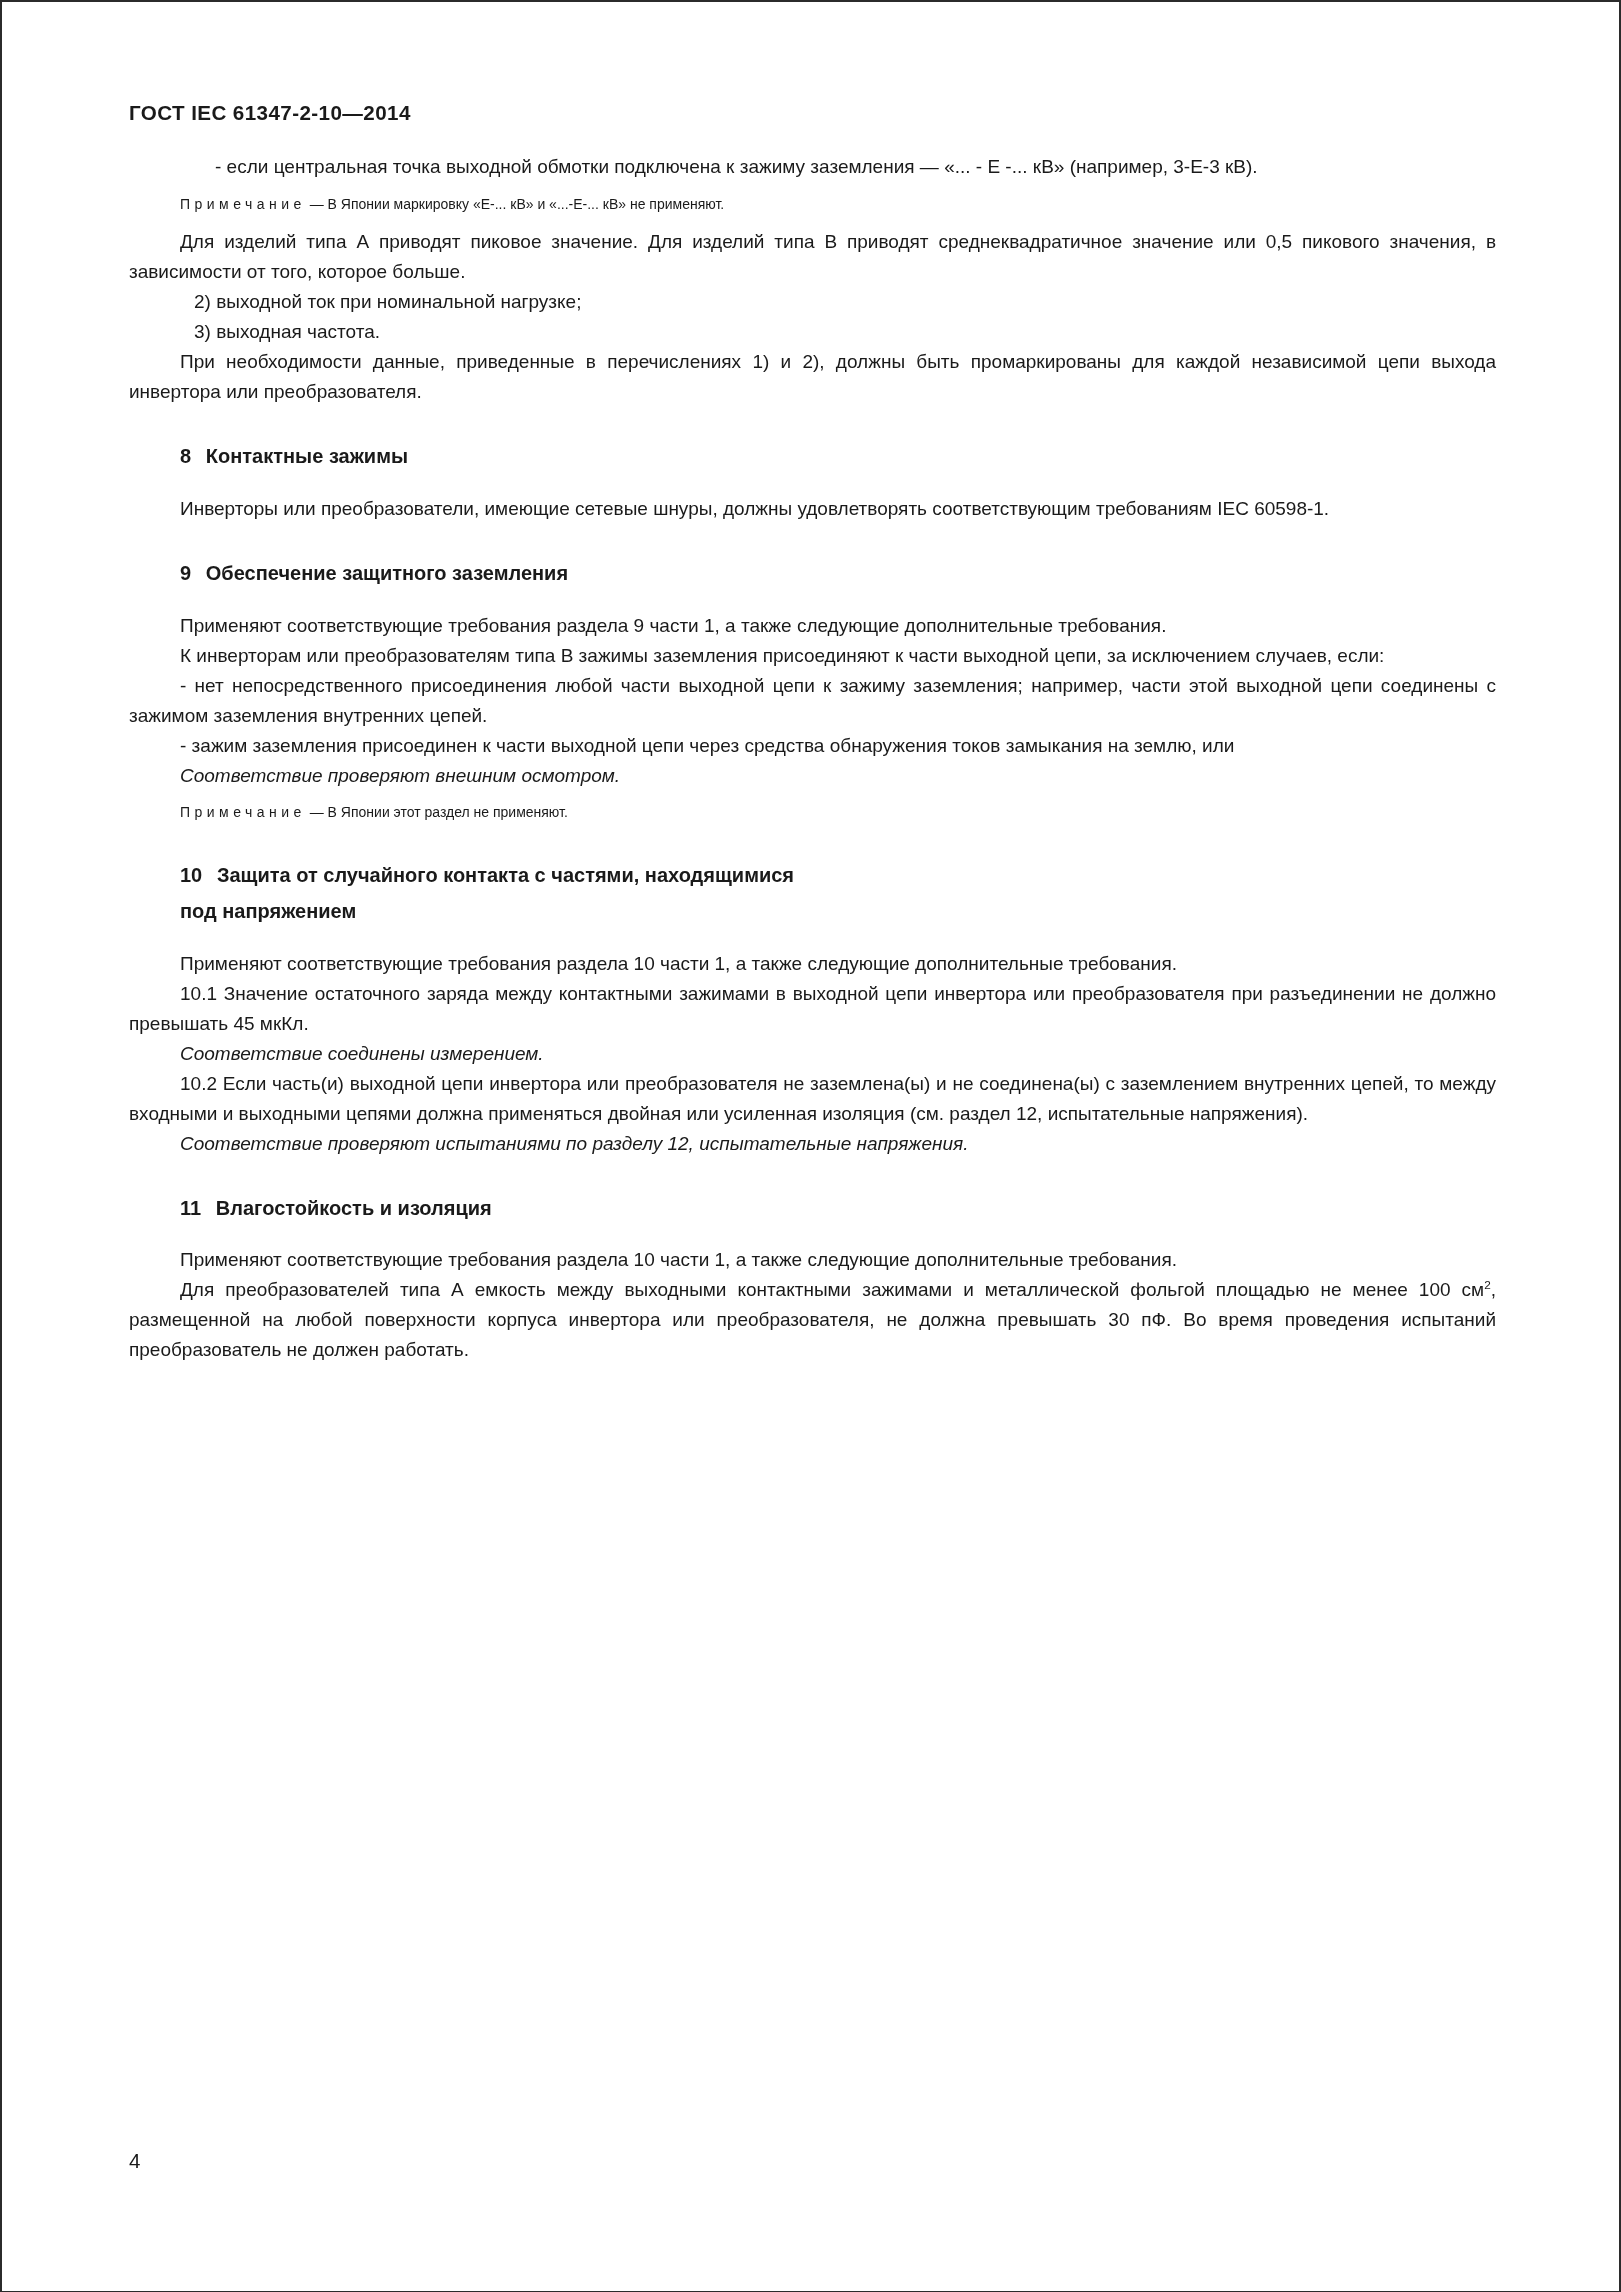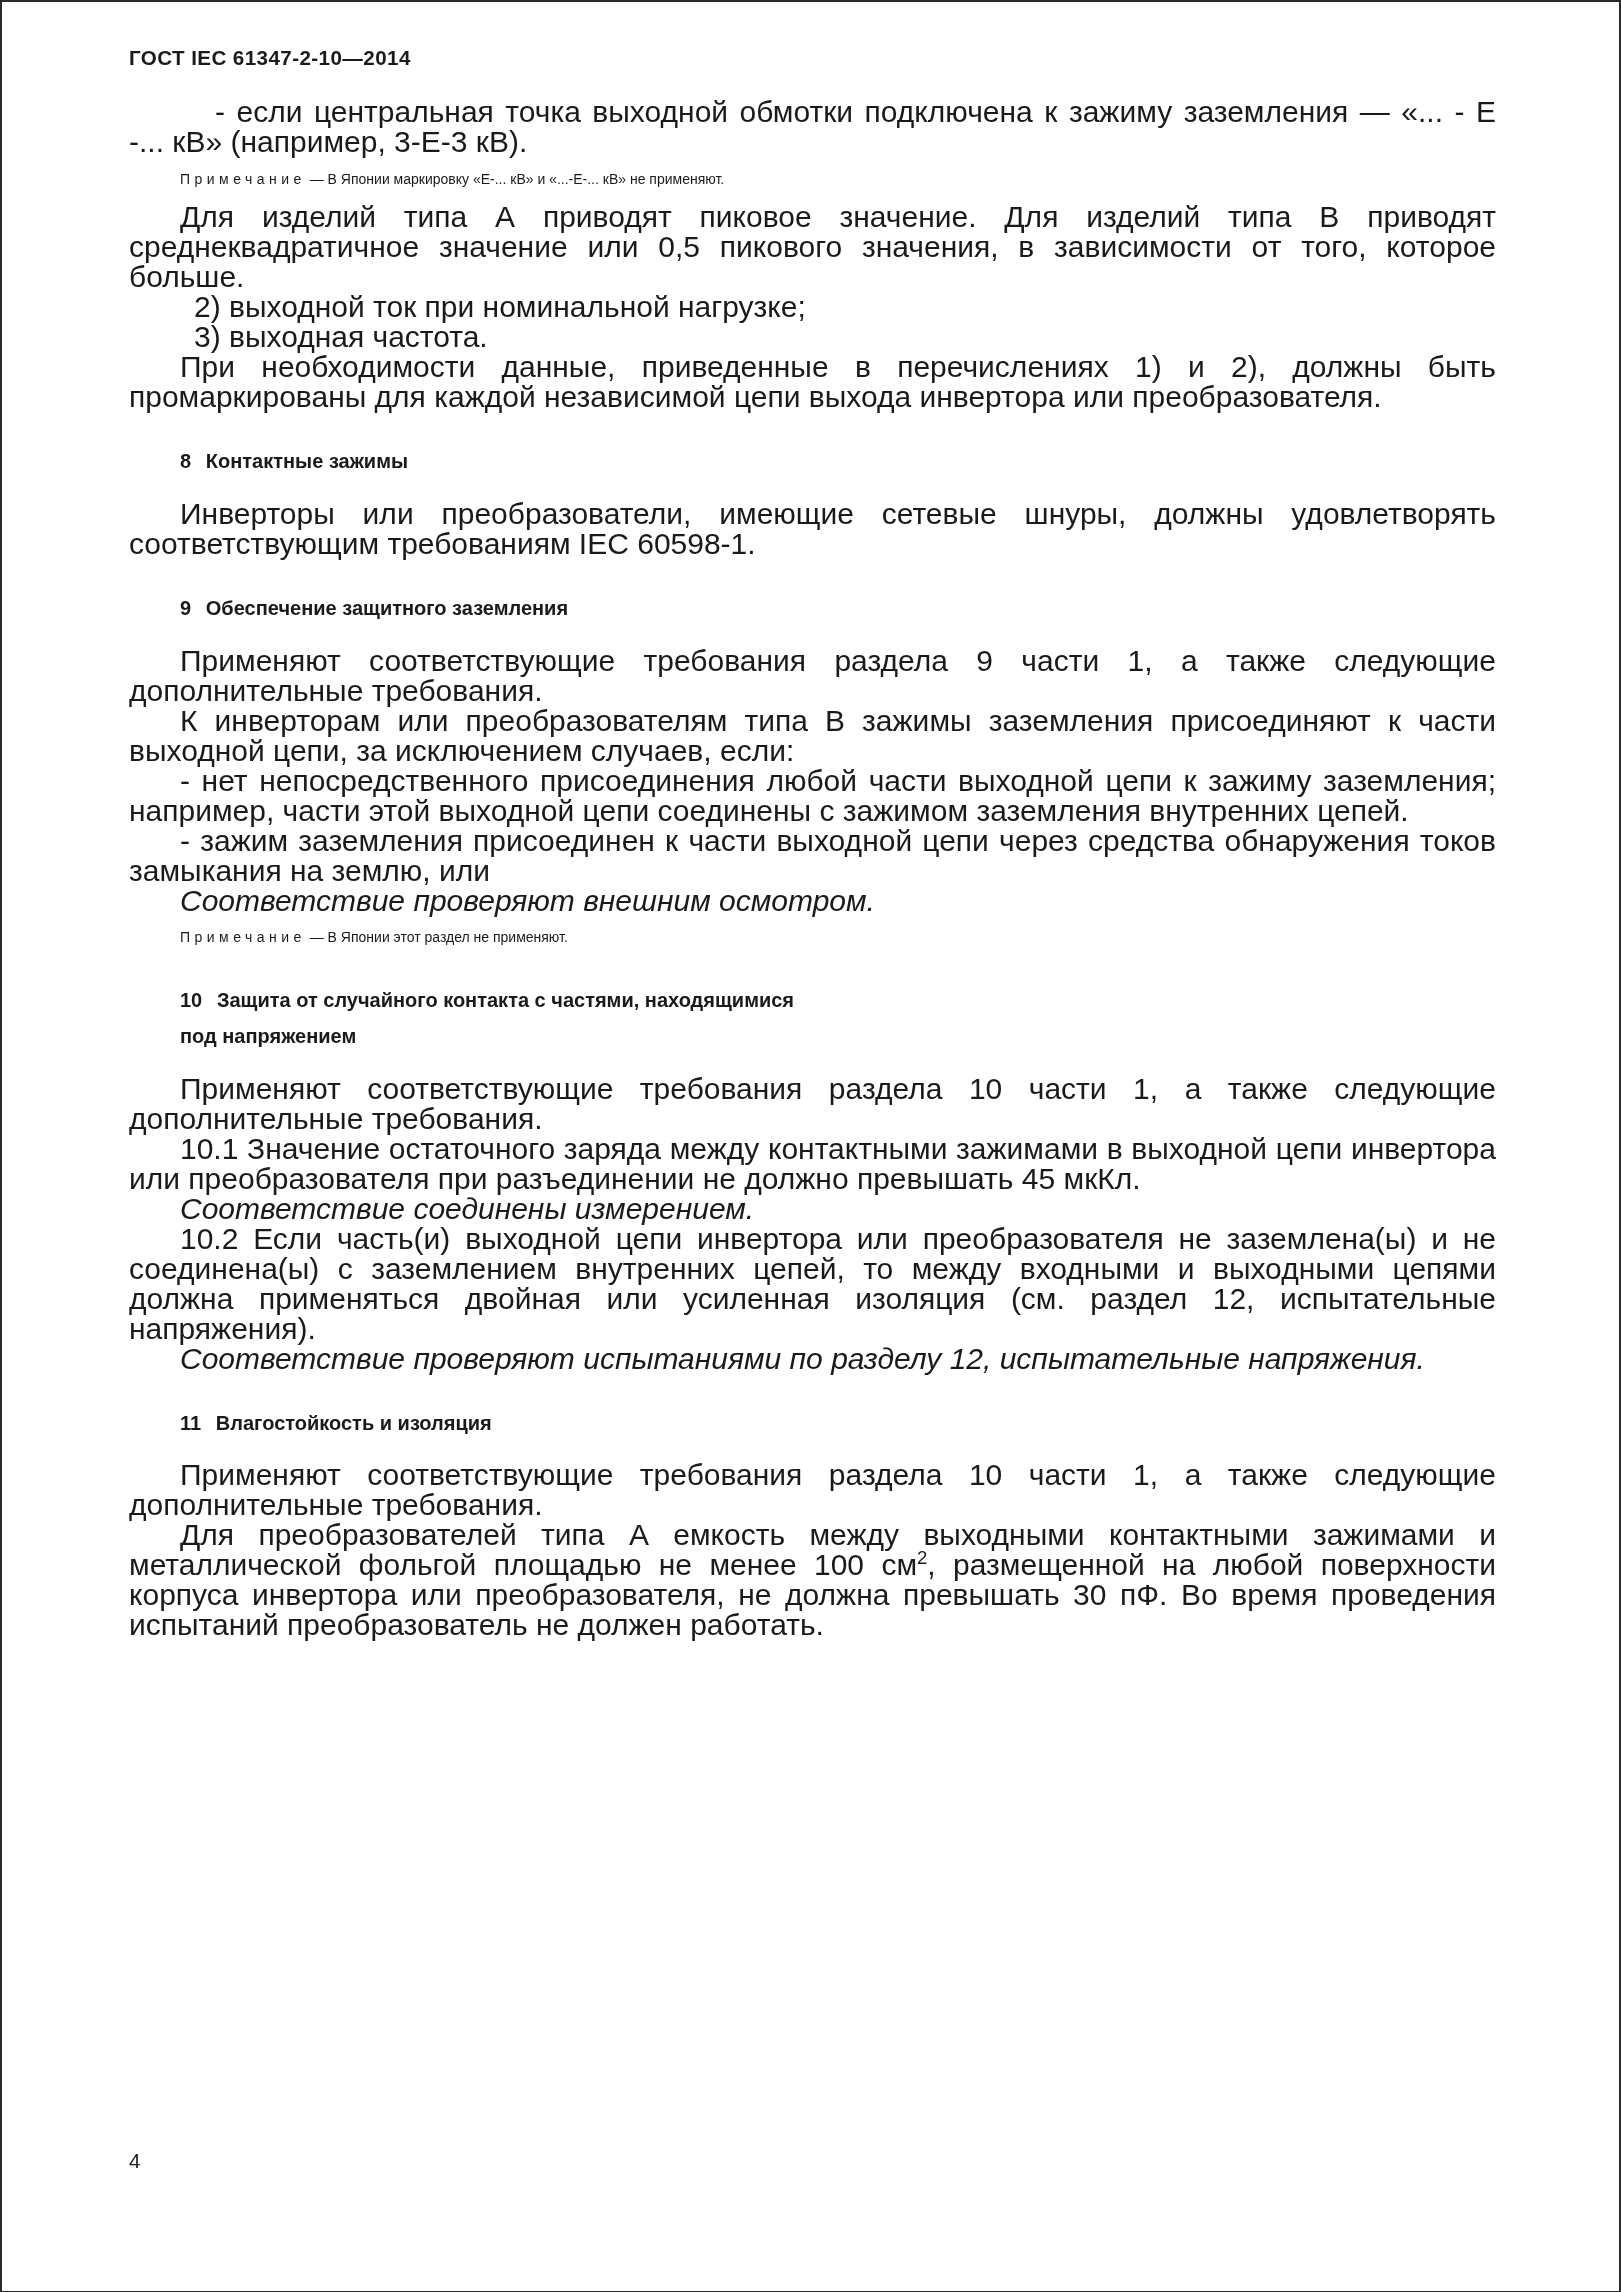--- a/index.html
+++ b/index.html
@@ -7,31 +7,31 @@
   body {
     width: 1621px; height: 2293px;
     font-family: "Liberation Sans", "DejaVu Sans", sans-serif;
     color: #1a1a1a;
   }
   .page {
     position: relative;
     width: 1621px; height: 2293px;
     background: #ffffff;
     border: 2px solid #2b2b2b;
-    padding: 44px 123px 0 127px;
+    padding: 99px 123px 0 127px;
     overflow: hidden;
   }
   .doc-header {
     font-size: 20.6px;
     font-weight: bold;
     letter-spacing: 0.02em;
     margin-bottom: 27.4px;
   }
   .block {
-    font-size: 30px;
+    font-size: 19px;
     line-height: 30px;
     text-align: justify;
   }
   .para { text-indent: 51px; }
   .indent-large { text-indent: 86px; }
   .list-item { text-indent: 65px; text-align: left; }
   .italic { font-style: italic; text-indent: 51px; text-align: left; }
   .note {
     font-size: 14px;
     line-height: 25.5px;

